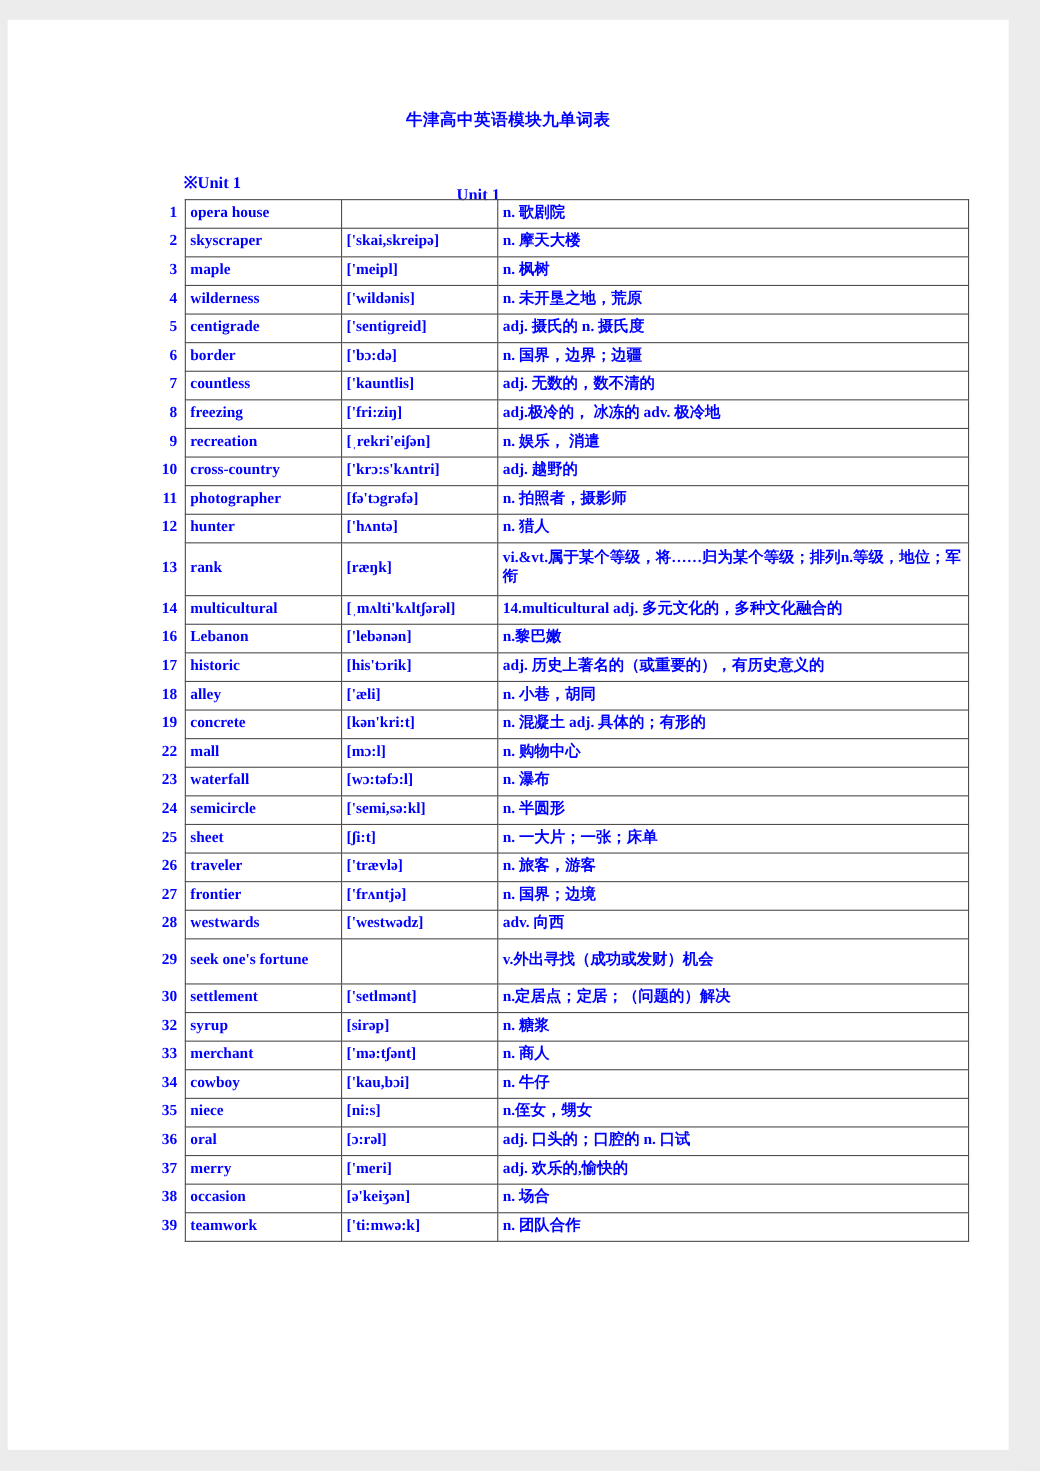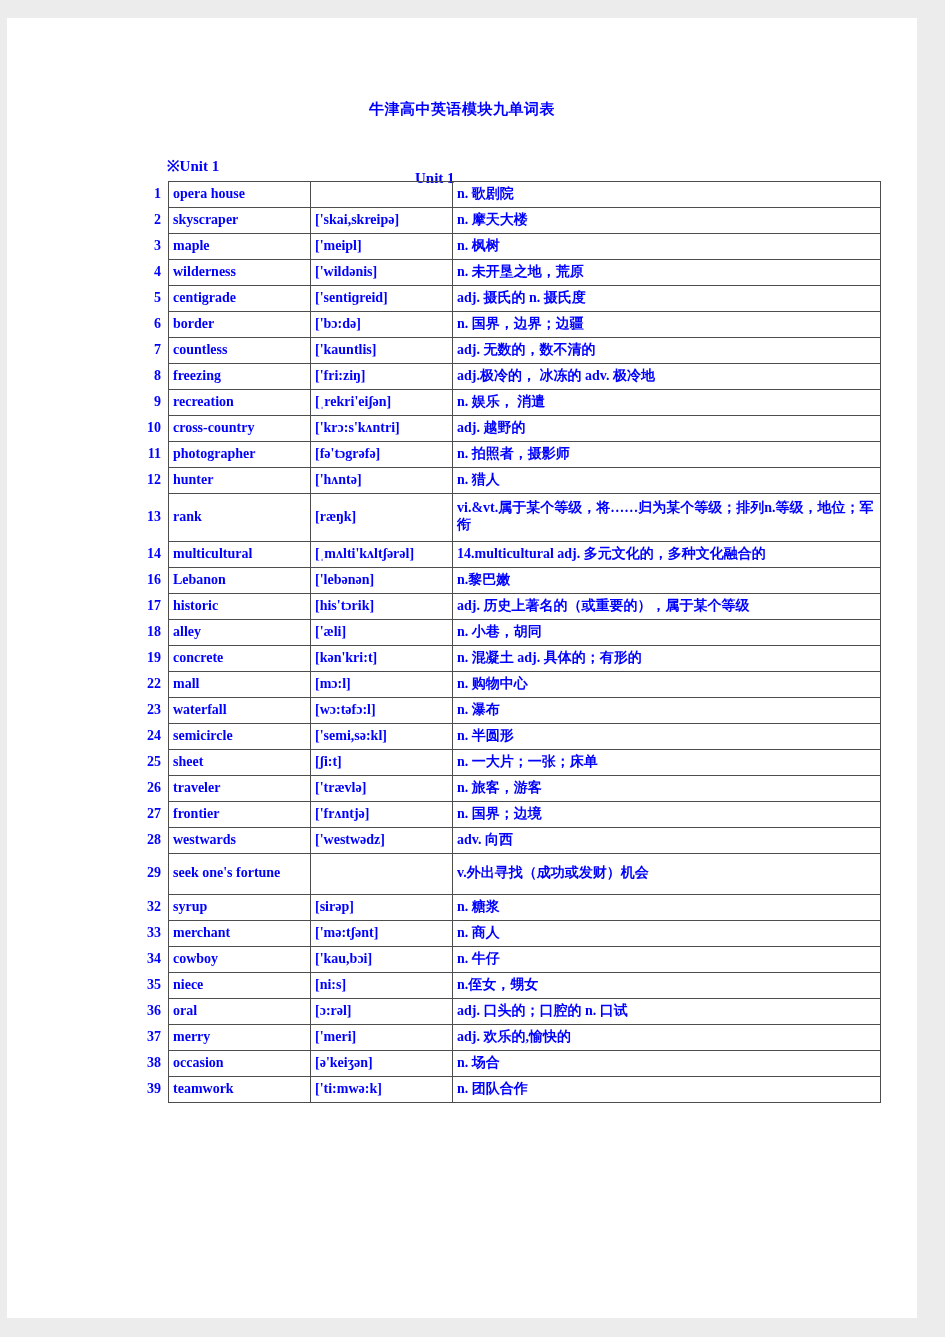--- a/index.html
+++ b/index.html
@@ -180,21 +180,21 @@
         <tr>
           <td class="num">16</td>
           <td class="word">Lebanon</td>
           <td class="ipa">['lebənən]</td>
           <td class="def">n.黎巴嫩</td>
         </tr>
         <tr>
           <td class="num">17</td>
           <td class="word">historic</td>
           <td class="ipa">[his'tɔrik]</td>
-          <td class="def">adj. 历史上著名的（或重要的），属于某个等级</td>
+          <td class="def">adj. 历史上著名的（或重要的），有历史意义的</td>
         </tr>
         <tr>
           <td class="num">18</td>
           <td class="word">alley</td>
           <td class="ipa">['æli]</td>
           <td class="def">n. 小巷，胡同</td>
         </tr>
         <tr>
           <td class="num">19</td>
           <td class="word">concrete</td>
@@ -243,20 +243,26 @@
           <td class="ipa">['westwədz]</td>
           <td class="def">adv. 向西</td>
         </tr>
         <tr class="tall2">
           <td class="num">29</td>
           <td class="word">seek one's fortune</td>
           <td class="ipa"></td>
           <td class="def">v.外出寻找（成功或发财）机会</td>
         </tr>
         <tr>
+          <td class="num">30</td>
+          <td class="word">settlement</td>
+          <td class="ipa">['setlmənt]</td>
+          <td class="def">n.定居点；定居；（问题的）解决</td>
+        </tr>
+        <tr>
           <td class="num">32</td>
           <td class="word">syrup</td>
           <td class="ipa">[sirəp]</td>
           <td class="def">n. 糖浆</td>
         </tr>
         <tr>
           <td class="num">33</td>
           <td class="word">merchant</td>
           <td class="ipa">['mə:tʃənt]</td>
           <td class="def">n. 商人</td>

